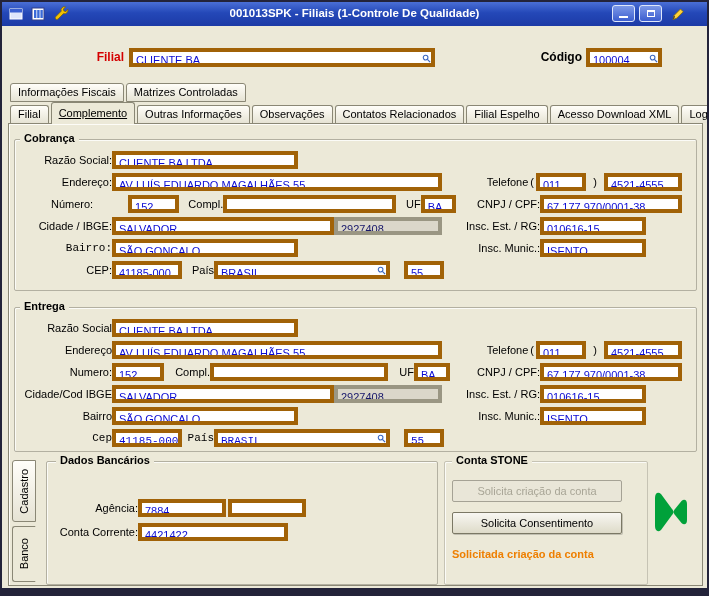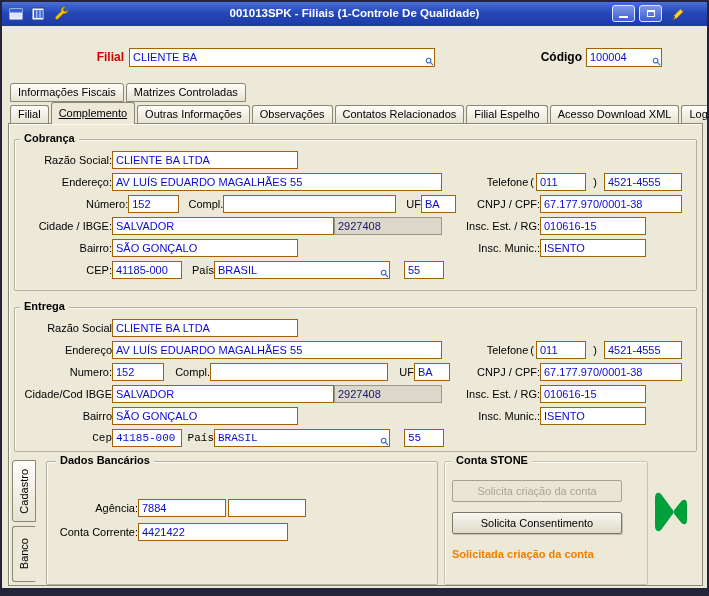--- a/index.html
+++ b/index.html
@@ -10,21 +10,21 @@
   .titlebar{position:absolute;top:0;left:0;right:0;height:24px;
     background:linear-gradient(180deg,#4a6fd6 0%,#2448b8 45%,#1c3aa6 100%);}
   .tb-title{position:absolute;left:0;right:0;top:5px;text-align:center;color:#fff;font-weight:bold;font-size:11.5px;}
   .tb-ico{position:absolute;top:4px;width:16px;height:16px;}
   .tb-btn{position:absolute;top:3px;width:23px;height:17px;border:1px solid #dfe7fb;border-radius:3px;
     background:linear-gradient(#7d99e8,#3c5ecf);display:flex;align-items:center;justify-content:center;cursor:pointer;box-sizing:border-box;}
   .glyph-min{width:9px;height:2px;background:#fff;margin-top:7px;}
   .glyph-max{width:8px;height:7px;border:1px solid #fff;border-top-width:2px;box-sizing:border-box;}
   
   .hlabel{position:absolute;font-weight:bold;font-size:12px;text-align:right;}
-  .f{box-sizing:border-box;height:18px;background:#fff;border:1px solid #a16207;color:#0a0ad2;
+  .f{box-sizing:border-box;height:18px;background:#fff;border:4px solid #a16207;color:#0a0ad2;
      padding:2px 3px 0;white-space:nowrap;overflow:hidden;position:relative;font-size:11px;line-height:13px;}
   .f.hdr{height:19px;position:absolute;}
   .f.ro{background:#dbd7ca;color:#16166a;border-color:#9a9683;}
   .lookup{position:absolute;right:0;bottom:0;width:9px;height:9px;}
   
   .tabbar{position:absolute;display:flex;align-items:flex-end;}
   .tab{box-sizing:border-box;border:1px solid #8a8775;border-bottom:none;border-radius:3px 3px 0 0;
     background:linear-gradient(#fffef9,#e6e3d4);padding:2px 7px 0;margin-right:2px;height:18px;white-space:nowrap;cursor:pointer;}
   .tab.closed{border-bottom:1px solid #8a8775;height:19px;}
   .tab.active{background:#ece9d8;height:22px;padding-top:4px;margin-bottom:-1px;position:relative;z-index:5;}
@@ -131,34 +131,34 @@
 
   <div class="row" style="left:14px;top:148px;width:430px;">
     <span class="lbl" style="width:96px;">Razão Social:</span>
     <div class="f" style="width:186px;">CLIENTE BA LTDA</div>
   </div>
   <div class="row" style="left:14px;top:170px;width:460px;">
     <span class="lbl" style="width:96px;">Endereço:</span>
     <div class="f" style="width:330px;">AV LUÍS EDUARDO MAGALHÃES 55</div>
   </div>
   <div class="row" style="left:14px;top:192px;width:440px;">
-    <span class="lbl" style="width:116px;">Número:</span>
+    <span class="lbl" style="width:116px;text-align:center;">Número:</span>
     <div class="f" style="width:52px;">152</div>
     <span class="lbl" style="width:46px;">Compl.</span>
     <div class="f" style="width:178px;"></div>
     <span class="lbl" style="width:26px;">UF</span>
     <div class="f" style="width:36px;">BA</div>
   </div>
   <div class="row" style="left:14px;top:214px;width:440px;">
     <span class="lbl" style="width:96px;">Cidade / IBGE:</span>
     <div class="f" style="width:222px;">SALVADOR</div>
     <div class="f ro" style="width:108px;">2927408</div>
   </div>
   <div class="row" style="left:14px;top:236px;width:430px;">
-    <span class="lbl" style="width:96px;">Bairro:</span>
+    <span class="lbl" style="width:96px;font-family:Liberation Mono, monospace;">Bairro:</span>
     <div class="f" style="width:186px;">SÃO GONÇALO</div>
   </div>
   <div class="row" style="left:14px;top:258px;width:440px;">
     <span class="lbl" style="width:96px;">CEP:</span>
     <div class="f" style="width:70px;">41185-000</div>
     <span class="lbl" style="width:32px;">País</span>
     <div class="f" style="width:176px;">
       <span>BRASIL</span>
       <svg class="lookup" viewBox="0 0 10 10">
           <circle cx="4" cy="4" r="2.6" fill="none" stroke="#3b67c0" stroke-width="1.2"></circle>

